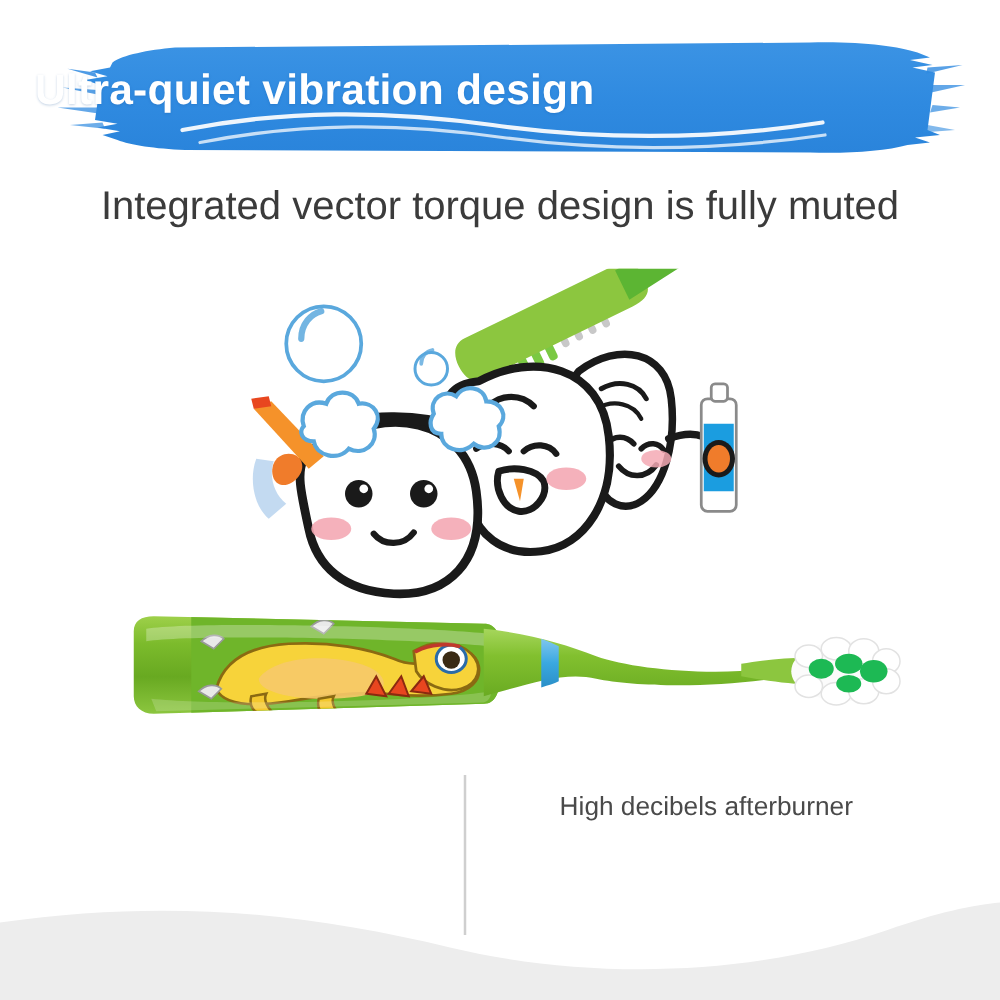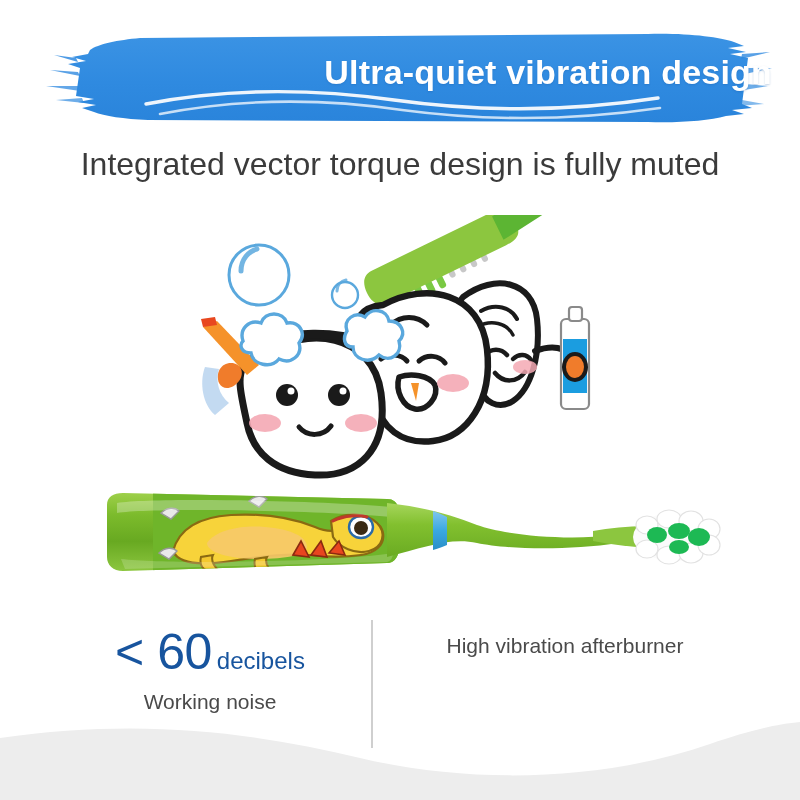--- a/index.html
+++ b/index.html
@@ -13,21 +13,21 @@
   .page{position:absolute;inset:0;width:800px;height:800px;}
 
   
   .bottom-wave{position:absolute;left:0;bottom:0;width:800px;height:90px;}
 
   
   .banner{position:absolute;left:28px;top:28px;width:744px;height:100px;}
   .banner svg{position:absolute;inset:0;}
   .banner-title{
     position:absolute;left:0;top:22px;width:744px;
-    text-align:right;
+    text-align:left;
     color:#ffffff;
     font-size:34px;
     font-weight:700;
     letter-spacing:0.2px;
     line-height:44px;
     white-space:nowrap;
     text-shadow:0 1px 2px rgba(20,80,150,.25);
   }
 
   
@@ -333,28 +333,22 @@
           <ellipse cx="584" cy="46" rx="11" ry="8"></ellipse>
           <ellipse cx="584" cy="62" rx="10" ry="7"></ellipse>
           <ellipse cx="604" cy="52" rx="11" ry="9"></ellipse>
         </g>
       </g>
     </svg>
   </div>
 
   <div class="stats">
 
-    <div class="stat stat-left">
-      <div class="stat-line">
-        <span class="stat-value">&lt; 60</span><span class="stat-unit">decibels</span>
-      </div>
-      <div class="stat-caption">Working noise</div>
+
+    <div class="stat-divider"></div>
+
+    <div class="stat stat-right">
+      <div class="stat-caption">High decibels afterburner</div>
     </div>
 
-    <div class="stat-divider"></div>
-
-    <div class="stat stat-right">
-      <div class="stat-caption">High vibration afterburner</div>
-    </div>
-
   </div>
 
 </div>
 
 </body></html>

